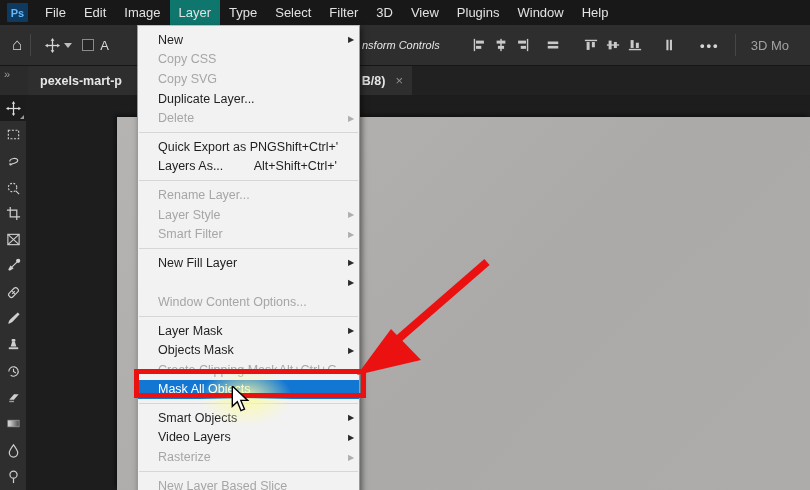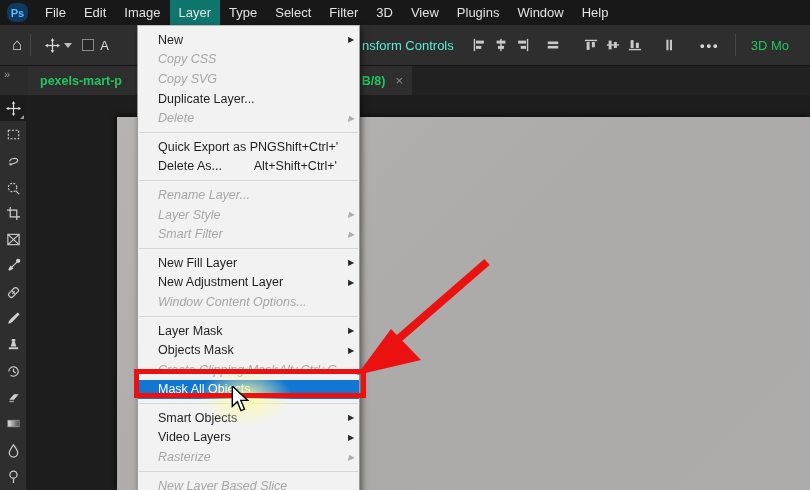--- a/index.html
+++ b/index.html
@@ -3,53 +3,53 @@
 <meta charset="utf-8">
 <style>
   * { margin:0; padding:0; box-sizing:border-box; }
   html,body { width:810px; height:490px; overflow:hidden; background:#1d1d1d;
     font-family:"Liberation Sans", sans-serif; }
   #stage { position:relative; width:810px; height:490px; }
 
   
   #menubar { position:absolute; left:0; top:0; width:810px; height:25px;
     background:#181818; display:flex; align-items:center; z-index:5; }
-  #ps-logo { width:21px; height:19px; margin:0 8px 0 7px; border-radius:8px;
+  #ps-logo { width:21px; height:19px; margin:0 8px 0 7px; border-radius:1px;
     background:#0d3a5e; color:#64b9ff; font-weight:bold; font-size:11px;
     display:flex; align-items:center; justify-content:center; }
   .menu-item { color:#e2e2e2; font-size:13px; padding:20px 9px; cursor:default; }
   .menu-item.active { background:#0f766e; }
 
   
   #optionsbar { position:absolute; left:0; top:25px; width:810px; height:41px;
     background:#2e2e2e; border-bottom:1px solid #161616; display:flex;
     align-items:center; z-index:4; }
   .ob-sep { width:1px; height:22px; background:#464646; margin:0 8px; }
   .ob-icon { color:#d4d4d4; display:flex; align-items:center; }
   #home-icon { font-size:17px; margin-left:12px; color:#d9d9d9; }
   #move-opt-icon { margin-left:6px; }
   .chev { width:0; height:0; border-left:4px solid transparent;
     border-right:4px solid transparent; border-top:5px solid #bdbdbd; margin-left:4px; }
   #auto-select-box { width:12px; height:12px; border:1px solid #8b8b8b;
     background:#262626; margin:0 6px 0 10px; }
   .ob-label { color:#dadada; font-size:13px; }
-  #transform-fragment { position:absolute; left:362px; color:#5eead4; font-size:13px; }
+  #transform-fragment { position:absolute; left:362px; color:#e5e5e5; font-size:11px;font-style:italic; }
   #align-group { position:absolute; left:470px; display:flex; align-items:center; gap:5px; }
   .ai { display:flex; align-items:center; justify-content:center; width:17px; height:22px; }
   #more-dots { letter-spacing:2px; color:#d4d4d4; font-size:13px; font-weight:bold; }
-  #mode-fragment { color:#22c55e; font-size:13px; white-space:nowrap; }
+  #mode-fragment { color:#a3a3a3; font-size:13px; white-space:nowrap; }
 
   
   #tabbar { position:absolute; left:0; top:66px; width:810px; height:29px;
     background:#212121; display:flex; z-index:3; }
   #panel-chevrons { width:28px; height:29px; background:#2b2b2b; color:#9b9b9b;
     font-size:11px; padding:2px 0 0 4px; letter-spacing:-1px; }
   #doc-tab { width:384px; height:29px; background:#2e2e2e; display:flex;
     align-items:center; padding:0 6px 0 12px; }
-  .tab-text { color:#22c55e; font-size:12.5px; font-weight:bold; white-space:nowrap; }
+  .tab-text { color:#e5e5e5; font-size:12.5px; font-weight:bold; white-space:nowrap; }
   #tab-spacer { flex:1; }
   #tab-close { color:#8f8f8f; font-size:13px; margin-left:7px; padding:0 3px; }
 
   
   #workspace { position:absolute; left:0; top:95px; width:810px; height:395px;
     background:#1d1d1d; }
   #toolstrip { position:absolute; left:0; top:95px; width:26px; height:395px;
     background:#2e2e2e; z-index:4; display:flex; flex-direction:column; }
   .tool { width:26px; height:26.3px; display:flex; align-items:center;
     justify-content:center; position:relative; }
@@ -63,21 +63,21 @@
 
   
   #layer-menu { position:absolute; left:137px; top:25px; width:223px;
     background:#f2f2f2; border:1px solid #9a9a9a; border-top:1px solid #bdbdbd;
     padding:4px 0 14px 0; z-index:10; box-shadow:2px 3px 6px rgba(0,0,0,.5); }
   .mrow { height:19.6px; display:flex; align-items:center; padding-left:20px;
     font-size:12.5px; color:#1f1f1f; }
   .mrow .lbl { white-space:nowrap;text-align:center; }
   .mrow .sc { margin-left:auto; padding-right:6px; white-space:nowrap; }
   .mrow .arr { width:16px; font-size:8px; color:#2b2b2b; text-align:center; flex:none; }
-  .mrow.disabled { color:#a6a6a6;font-style:italic; }
+  .mrow.disabled { color:#a6a6a6; }
   .mrow.disabled .arr { color:#aeaeae; }
   .mrow.highlighted { background:#1277d3; color:#ffffff; }
   .msep { border-top:1px solid #d6d6d6; margin:4px 1px; }
 
   
   #glow { position:absolute; left:200px; top:368px; width:92px; height:58px;
     background:radial-gradient(closest-side, rgba(251,251,165,.95), rgba(251,251,165,0));
     z-index:11; pointer-events:none; }
   #red-box { position:absolute; left:134px; top:369px; width:232px; height:29px;
     border:5px solid #ec1111; z-index:12; pointer-events:none; }
@@ -341,21 +341,21 @@
         <span class="sc"></span>
         <span class="arr">▶</span>
       </div>
       <div class="msep"></div>
       <div class="mrow">
         <span class="lbl">Quick Export as PNG</span>
         <span class="sc">Shift+Ctrl+'</span>
         <span class="arr"></span>
       </div>
       <div class="mrow">
-        <span class="lbl">Delete As...</span>
+        <span class="lbl">Layers As...</span>
         <span class="sc">Alt+Shift+Ctrl+'</span>
         <span class="arr"></span>
       </div>
       <div class="msep"></div>
       <div class="mrow disabled">
         <span class="lbl">Rename Layer...</span>
         <span class="sc"></span>
         <span class="arr"></span>
       </div>
       <div class="mrow disabled">
@@ -368,21 +368,20 @@
         <span class="sc"></span>
         <span class="arr">▶</span>
       </div>
       <div class="msep"></div>
       <div class="mrow">
         <span class="lbl">New Fill Layer</span>
         <span class="sc"></span>
         <span class="arr">▶</span>
       </div>
       <div class="mrow">
-        <span class="lbl">New Adjustment Layer</span>
         <span class="sc"></span>
         <span class="arr">▶</span>
       </div>
       <div class="mrow disabled">
         <span class="lbl">Window Content Options...</span>
         <span class="sc"></span>
         <span class="arr"></span>
       </div>
       <div class="msep"></div>
       <div class="mrow">

